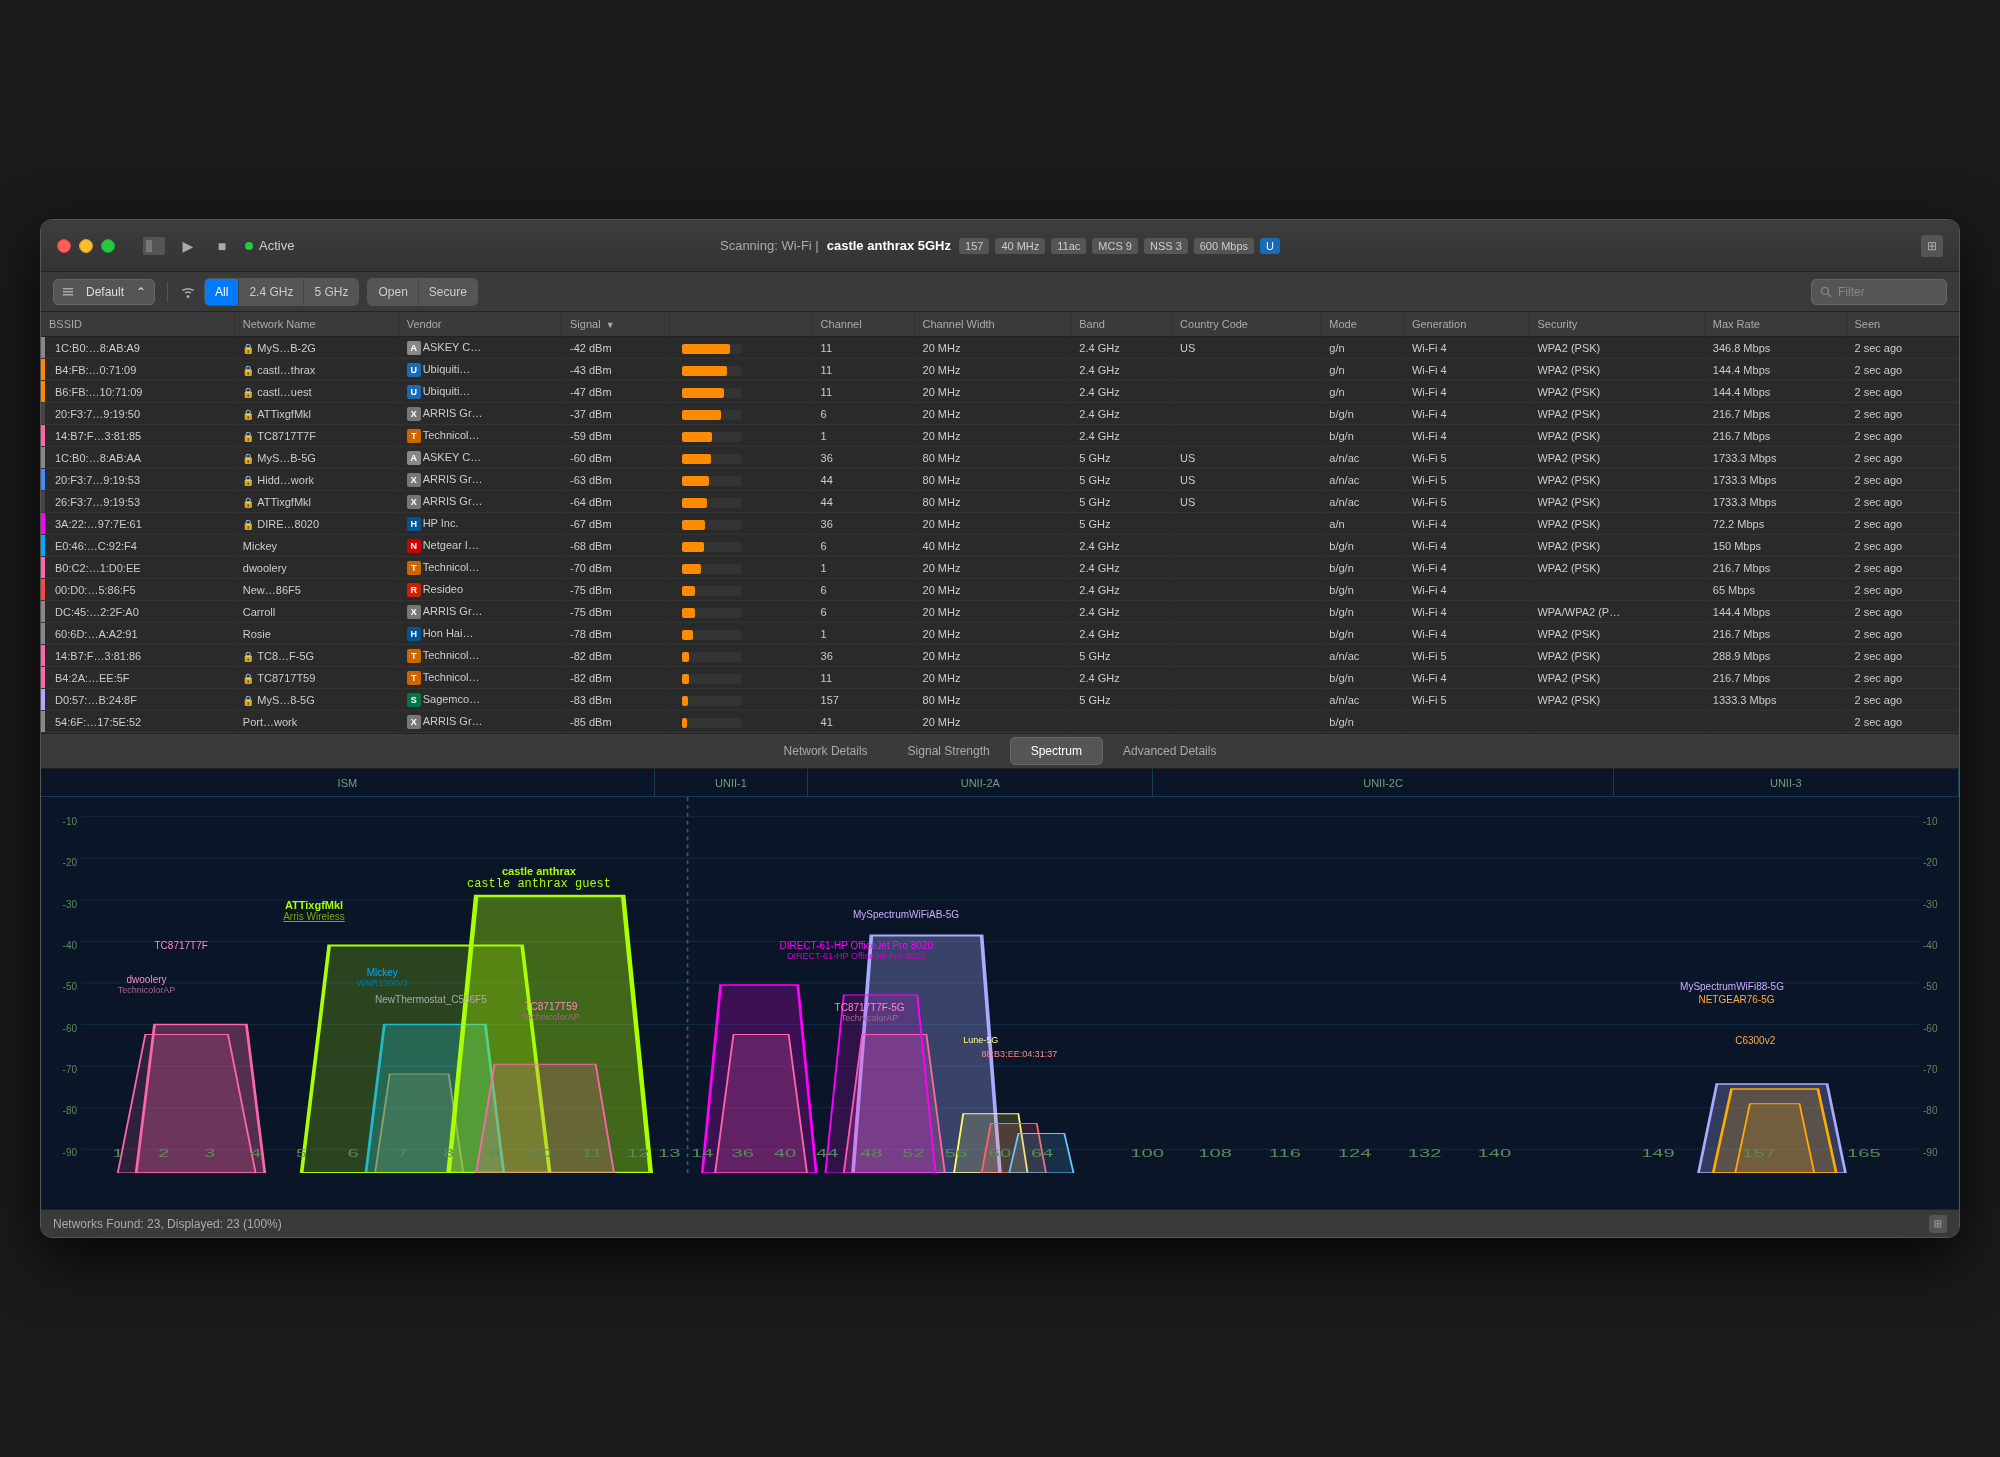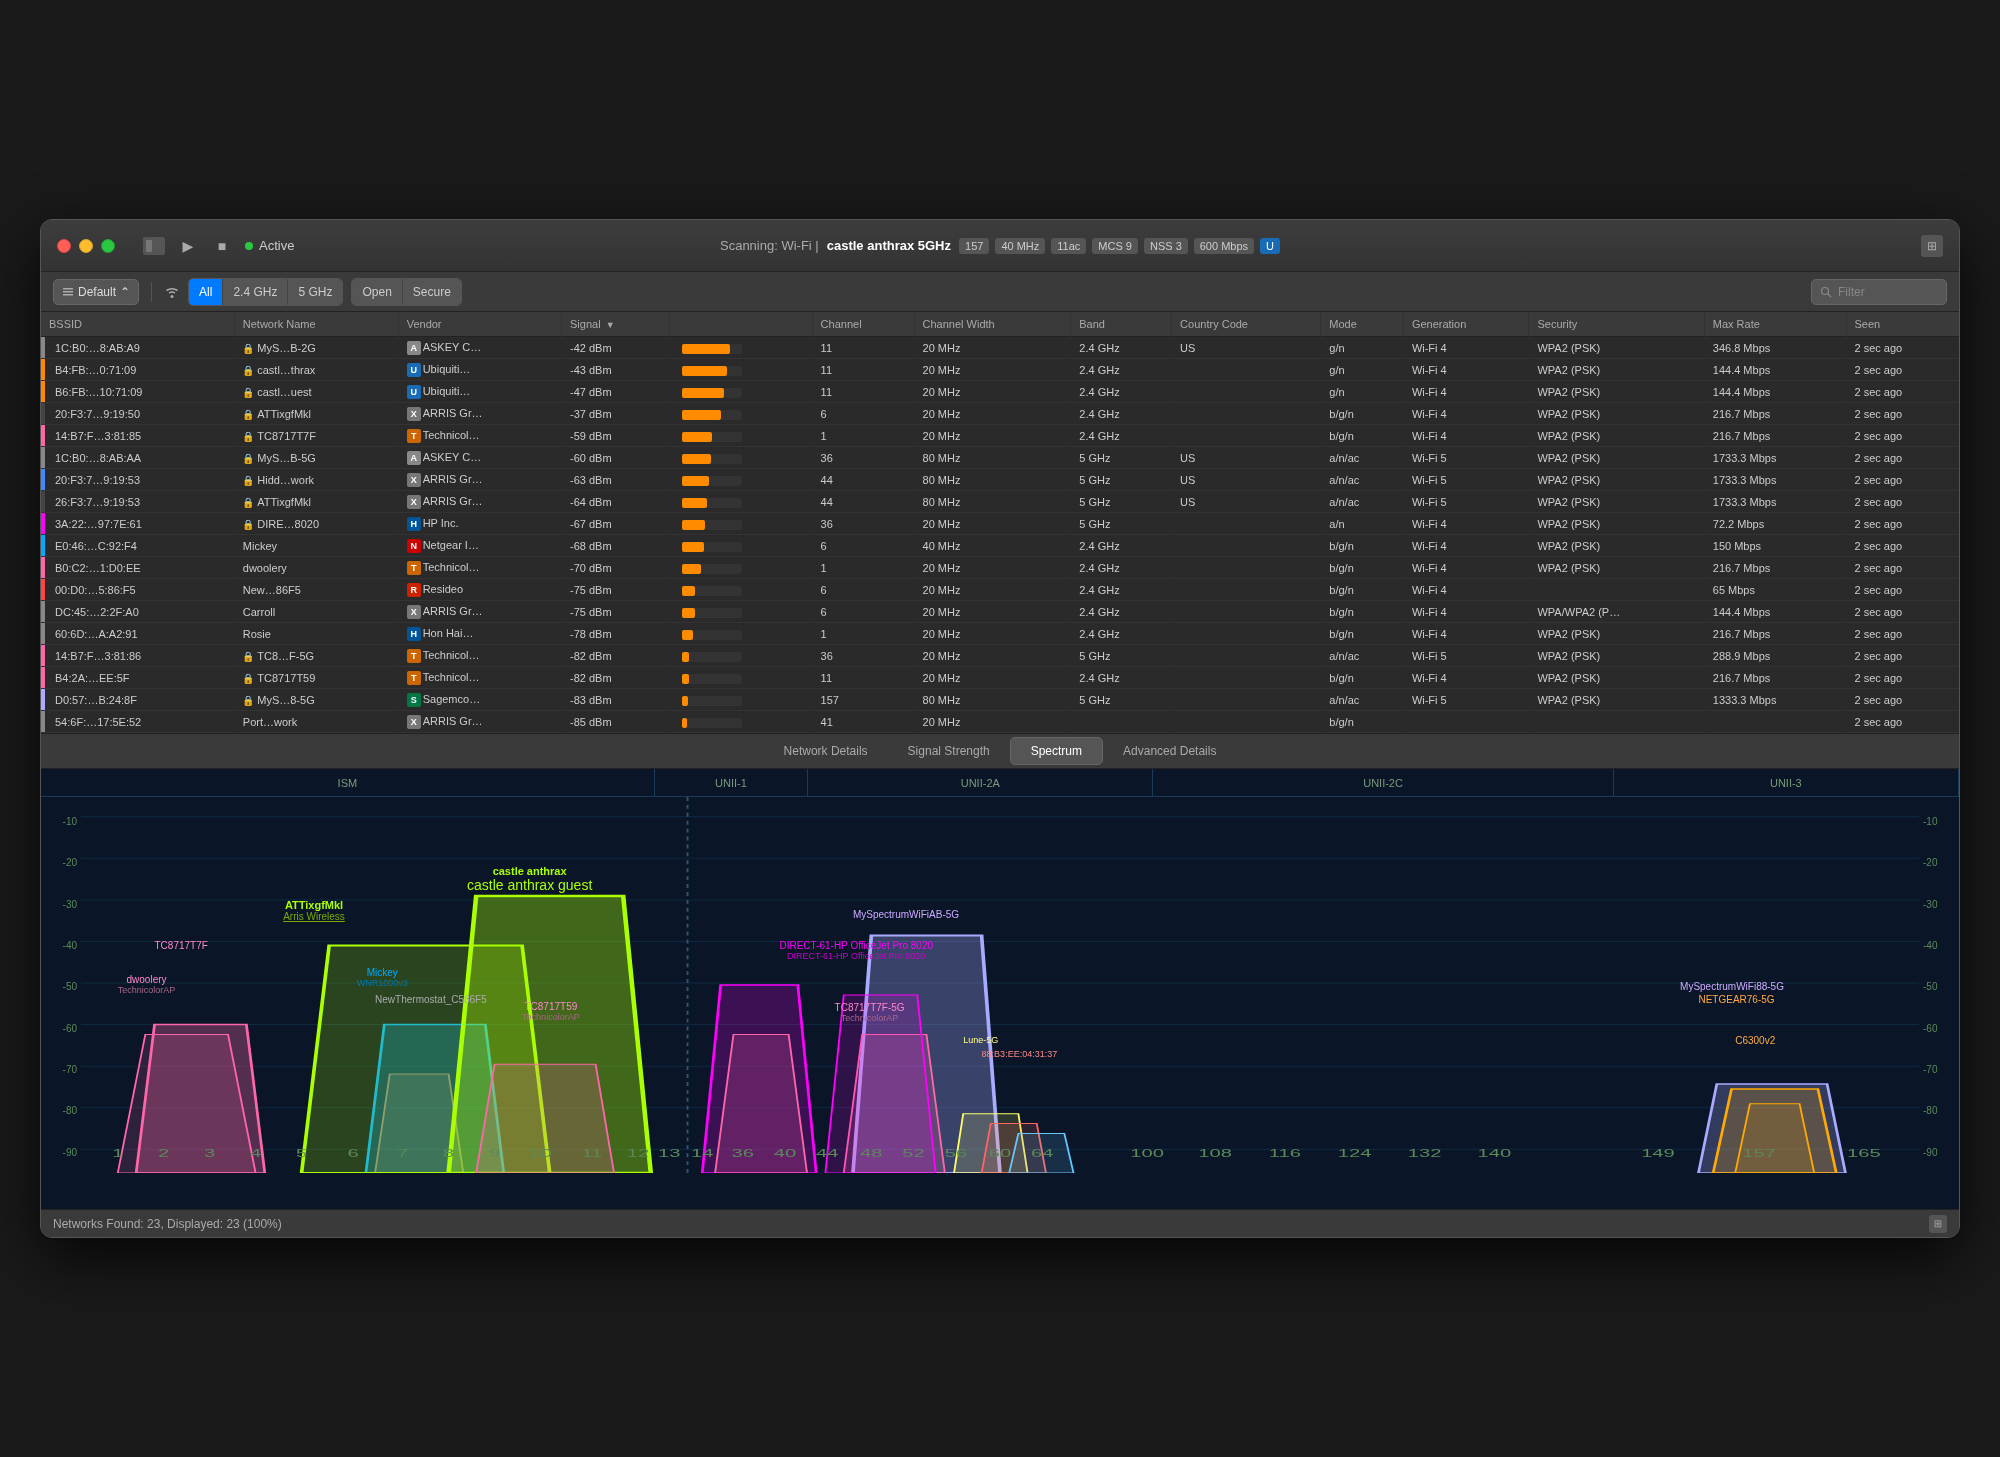--- a/index.html
+++ b/index.html
@@ -136,21 +136,21 @@
     .toolbar-select {
       background: #555;
       border: 1px solid #666;
       border-radius: 5px;
       color: #ddd;
       padding: 3px 8px;
       font-size: 12px;
       height: 26px;
       display: flex;
       align-items: center;
-      gap: 4px;
+      gap: 12px;
       cursor: pointer;
     }
     .toolbar-divider {
       width: 1px;
       height: 20px;
       background: #555;
       margin: 0 4px;
     }
     .toolbar-btn-group {
       display: flex;
@@ -991,21 +991,21 @@
 
       <div style="position:absolute;left:40px;top:0;right:40px;bottom:36px;pointer-events:none;">
 
         <div style="position:absolute;left:11%;top:30%;color:#aaff00;font-size:11px;text-align:center;">
           <div style="font-weight:600;">ATTixgfMkl</div>
           <div style="font-size:10px;color:#7aaa00;text-decoration:underline;">Arris Wireless</div>
         </div>
 
         <div style="position:absolute;left:21%;top:20%;color:#aaff00;font-size:11px;text-align:center;">
           <div style="font-weight:600;">castle anthrax</div>
-          <div style="font-size:14px;">castle anthrax guest</div>
+          <div style="font-size:12px;font-family:Liberation Mono, monospace;">castle anthrax guest</div>
         </div>
 
         <div style="position:absolute;left:4%;top:42%;color:#ff88cc;font-size:10px;text-align:center;">TC8717T7F</div>
 
         <div style="position:absolute;left:2%;top:52%;color:#ff88cc;font-size:10px;text-align:center;">
           <div>dwoolery</div>
           <div style="font-size:9px;color:#aa6688;">TechnicolorAP</div>
         </div>
 
         <div style="position:absolute;left:15%;top:50%;color:#00aaff;font-size:10px;text-align:center;">

